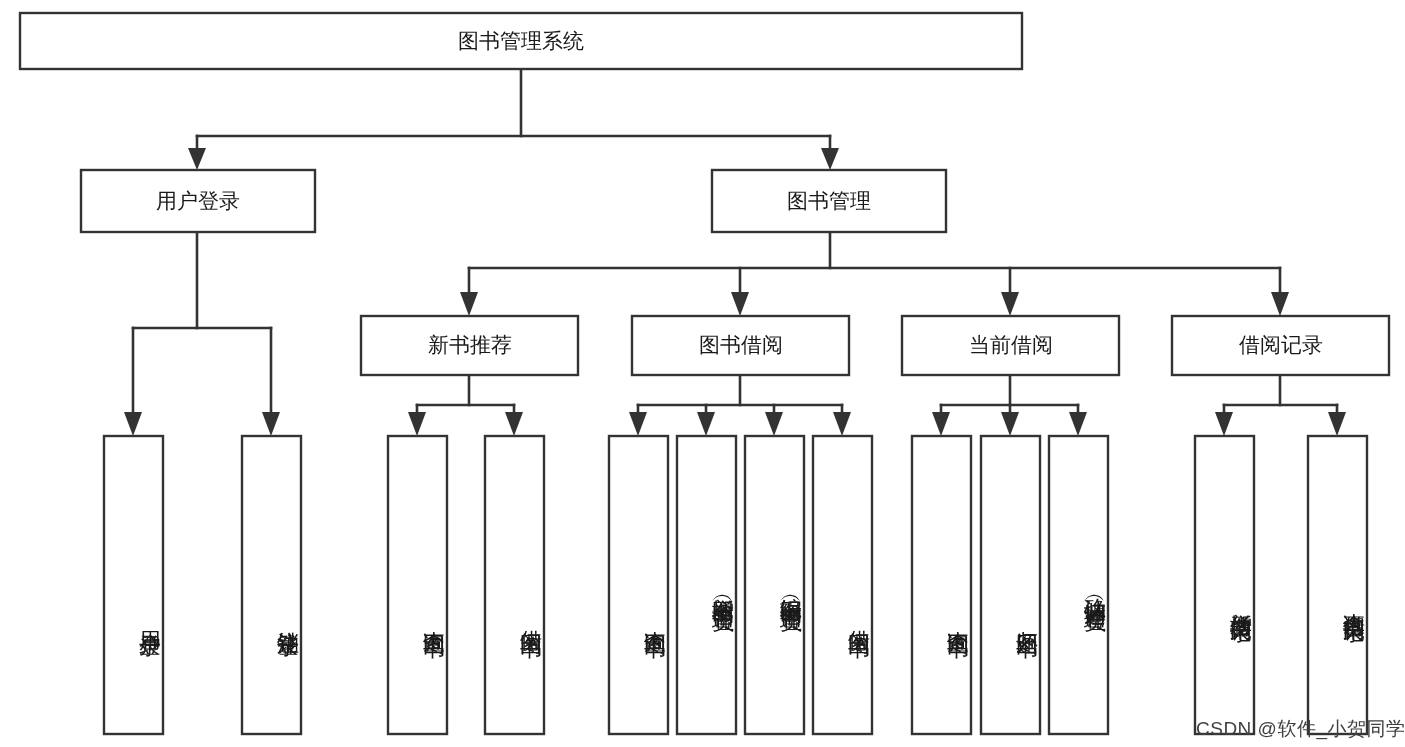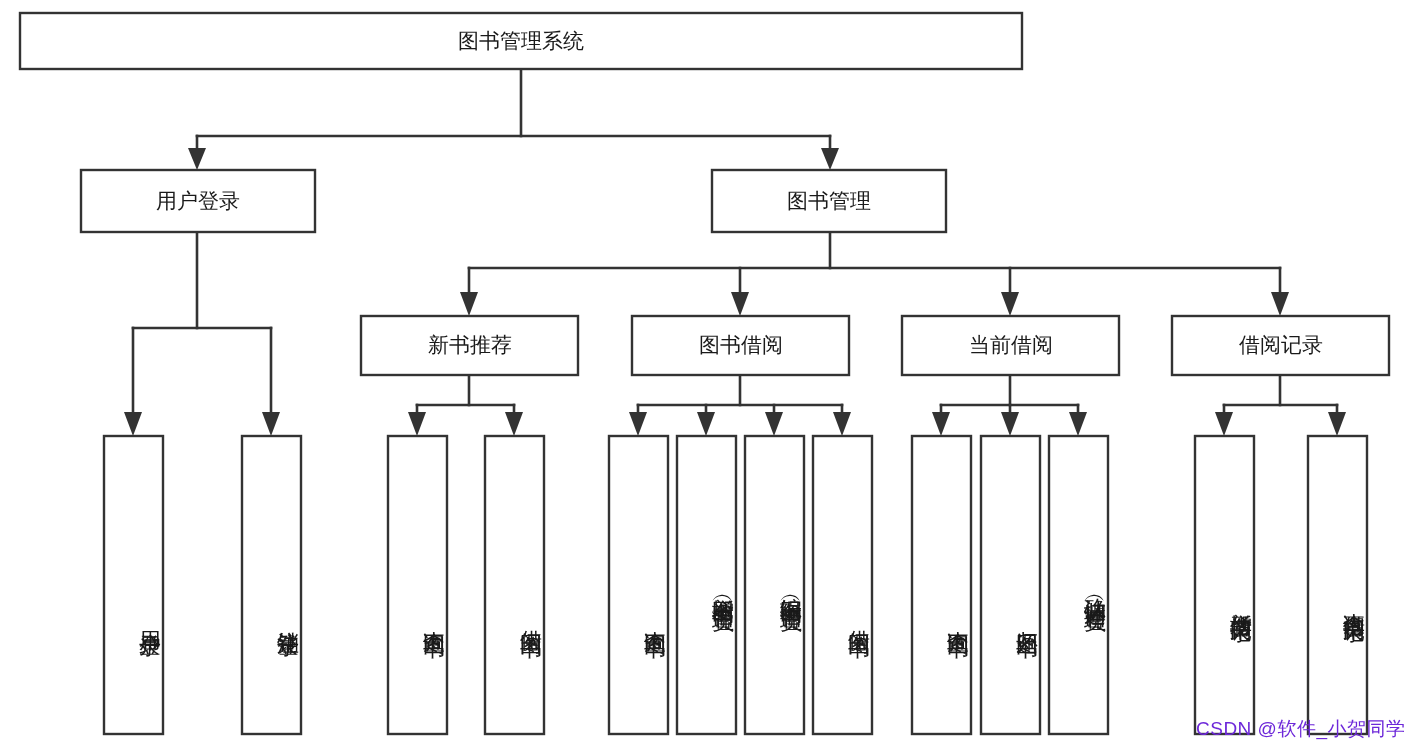--- a/index.html
+++ b/index.html
@@ -60,21 +60,21 @@
     display: flex;
     align-items: flex-start;
     justify-content: center;
     white-space: nowrap;
     pointer-events: none;
   }
   .watermark {
     position: absolute;
     font-family: "Liberation Sans", "DejaVu Sans", sans-serif;
     font-size: 19px;
-    color: #6d28d9;
+    color: #404040;
     white-space: nowrap;
     letter-spacing: 0.5px;
   }
 </style>
 </head>
 <body>
 
 <div id="diagram-root">
 
   <svg class="diagram-svg" viewBox="0 0 1405 747">

